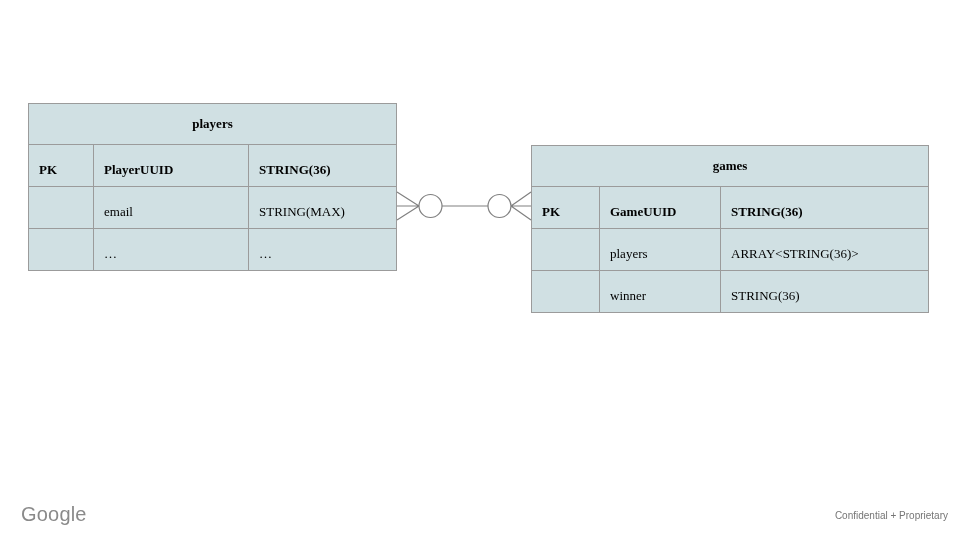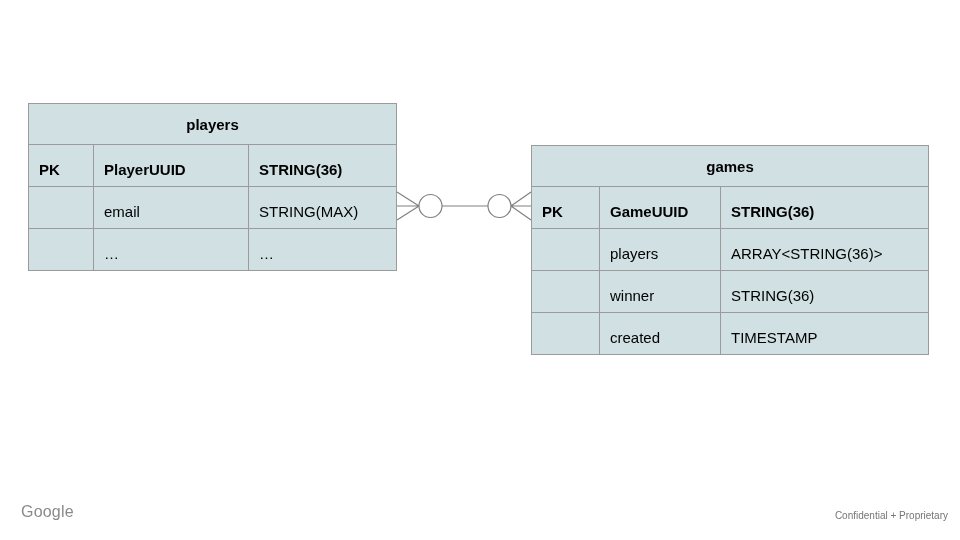--- a/index.html
+++ b/index.html
@@ -4,41 +4,41 @@
 <style>
   html, body { margin:0; padding:0; }
   body {
     width:960px; height:540px; position:relative; overflow:hidden;
     background:#ffffff; font-family:"Liberation Sans", sans-serif; color:#000;
   }
   .slide { position:absolute; inset:0; }
 
   table.erd {
     position:absolute; border-collapse:collapse; table-layout:fixed;
-    font-size:15px; color:#000;
+    font-size:13px; color:#000;font-family:Liberation Serif, serif;
   }
   table.erd td {
     border:1px solid #9b9b9b; background:#d0e0e3;
     padding:8px 4px 0 10px; vertical-align:middle;
     white-space:nowrap; overflow:hidden;
   }
   table.erd tr { height:42px; }
   table.erd tr.hdr { height:41px; }
   table.erd tr.hdr td { text-align:center; font-weight:bold; padding:0; }
   table.erd td.key-cell { font-weight:bold; }
   table.erd tr.pk-row td { font-weight:bold; }
 
   #players-table { left:28px; top:103px; width:369px; }
   #games-table   { left:531px; top:145px; width:398px; }
 
   #connector-svg { position:absolute; left:0; top:0; width:960px; height:540px; }
 
   .google-logo {
     position:absolute; left:21px; top:503px;
-    font-size:16px; color:#8a8a8a; letter-spacing:0.2px;
+    font-size:20px; color:#8a8a8a; letter-spacing:0.2px;
   }
   .confidential {
     position:absolute; right:12px; top:510px;
     font-size:10px; color:#757575;
   }
 </style>
 </head>
 <body>
 
 <div class="slide">
@@ -89,25 +89,20 @@
       <tr>
         <td class="key-cell"></td>
         <td>players</td>
         <td>ARRAY&lt;STRING(36)&gt;</td>
       </tr>
       <tr>
         <td class="key-cell"></td>
         <td>winner</td>
         <td>STRING(36)</td>
       </tr>
-      <tr>
-        <td class="key-cell"></td>
-        <td>created</td>
-        <td>TIMESTAMP</td>
-      </tr>
     </tbody>
   </table>
 
   <svg id="connector-svg" viewBox="0 0 960 540" xmlns="http://www.w3.org/2000/svg" aria-hidden="true">
     <g stroke="#808080" stroke-width="1.2" fill="none">
       <g>
         <path d="M397,192 L419,206 M397,206 L419,206 M397,220 L419,206"></path>
       </g>
       <circle cx="430.5" cy="206" r="11.5" fill="#ffffff"></circle>
       <line x1="442" y1="206" x2="488" y2="206"></line>

